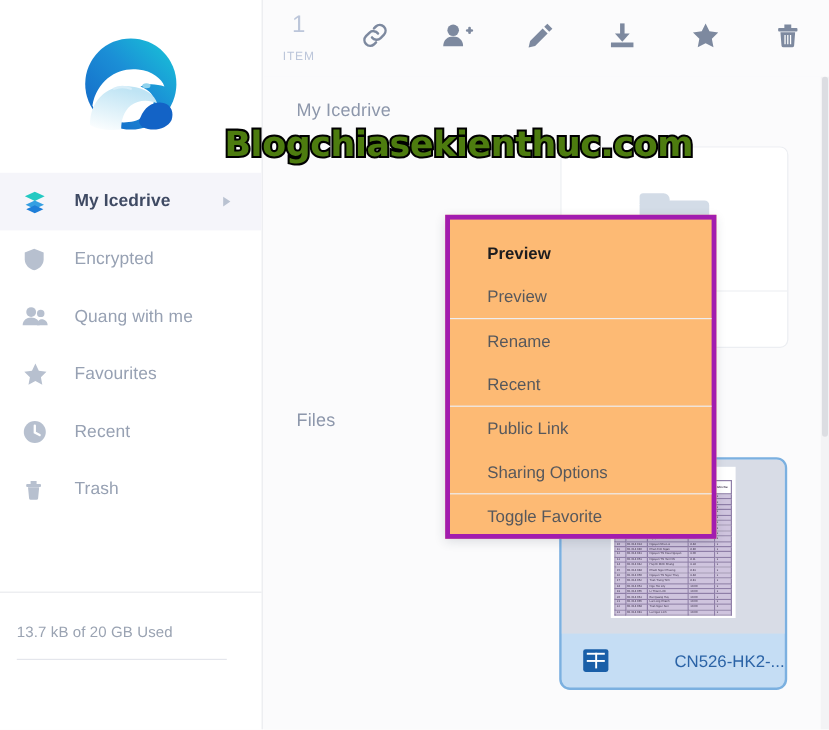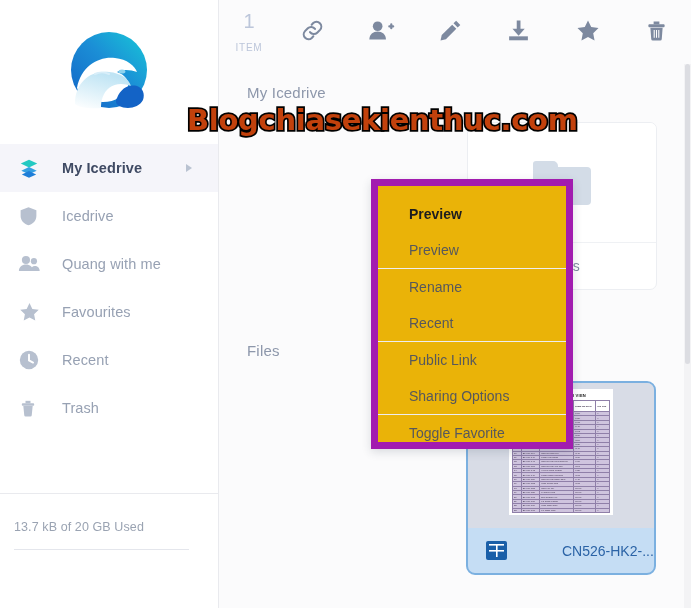--- a/index.html
+++ b/index.html
@@ -227,43 +227,43 @@
     background: #f3f3f5;
   }
   .vscroll .thumb {
     position: absolute; left: 1px; top: 0; width: 5px; height: 300px;
     background: #dcdde2; border-radius: 3px;
   }
 
   
   #ctx-wrap {
     position: absolute; left: 371px; top: 179px;
-    width: 202px; height: 270px;
-    border: 7px solid #a21caf;
-    background: #eab308;
+    width: 226px; height: 270px;
+    border: 4px solid #a21caf;
+    background: #fdba74;
     box-shadow: 0 3px 9px rgba(40,50,70,.16);
   }
   .ctx-inner { padding: 10px 0 6px 0; }
   .ctx-group { }
   .ctx-group + .ctx-group { border-top: 1px solid #ededf0; }
   .ctx-item {
     height: 36px;
     display: flex; align-items: center;
     padding-left: 31px;
     font-size: 14px; color: #57585c;
     cursor: pointer;
     white-space: nowrap;
   }
   .ctx-item.strong { color: #1d1d1f; font-weight: 700; }
 
   
   #watermark {
     position: absolute; left: 187px; top: 103px;
     font-size: 29px; font-weight: 800; font-style: normal;
-    color: #c2410c;
+    color: #4d7c0f;
     letter-spacing: -.3px;
     -webkit-text-stroke: 3.4px #000;
     paint-order: stroke fill;
     white-space: nowrap;
     font-family: "DejaVu Sans", sans-serif;
   }
 </style>
 </head>
 <body>
 
@@ -308,21 +308,21 @@
         <span class="nav-label">My Icedrive</span>
         <span class="nav-caret"></span>
       </div>
 
       <div class="nav-item">
         <span class="nav-ico">
           <svg width="21" height="22" viewBox="0 0 24 24">
               <path d="M12 2 L21 5.5 V12 C21 17.4 16.9 21.2 12 22.5 C7.1 21.2 3 17.4 3 12 V5.5 Z" fill="#b7c0cf"></path>
             </svg>
         </span>
-        <span class="nav-label">Icedrive</span>
+        <span class="nav-label">Encrypted</span>
       </div>
 
       <div class="nav-item">
         <span class="nav-ico">
           <svg width="23" height="22" viewBox="0 0 26 24">
             <circle cx="9" cy="7.5" r="4.6" fill="#b7c0cf"></circle>
             <circle cx="18" cy="8.8" r="3.5" fill="#b7c0cf"></circle>
             <path d="M1 20 C1 15.4 4.6 12.6 9 12.6 C13.4 12.6 17 15.4 17 20 Z" fill="#b7c0cf"></path>
             <path d="M14.5 20 C14.5 16.4 16.3 14.2 19 14.2 C22 14.2 24.5 16.4 24.5 20 Z" fill="#b7c0cf"></path>
           </svg>

